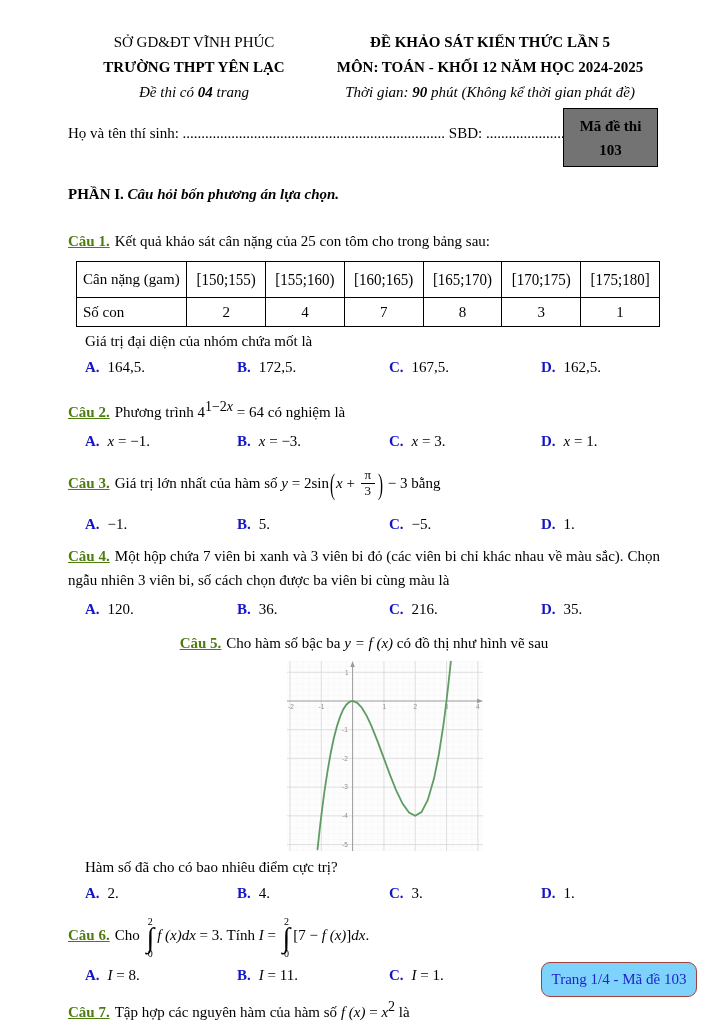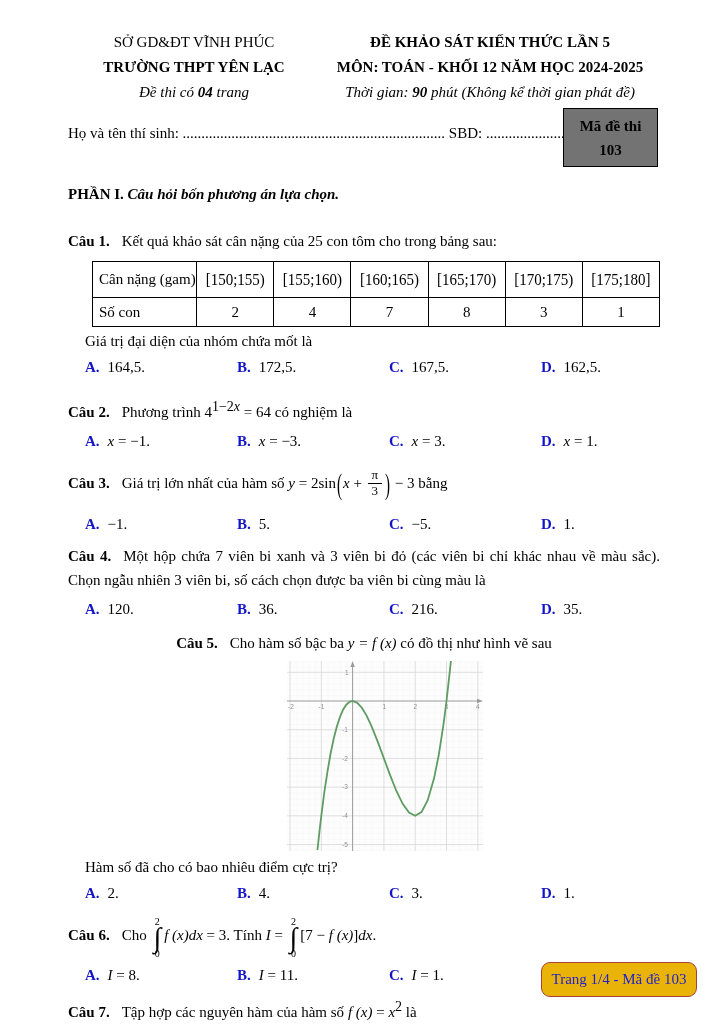--- a/index.html
+++ b/index.html
@@ -22,29 +22,29 @@
   .candidate { margin-top:20px; width:500px; white-space:nowrap; overflow:hidden; }
   .code-box {
     position:absolute; left:563px; top:108px; width:95px; height:59px;
     border:1.5px solid #000; text-align:center; padding-top:5px;
     font-weight:bold; line-height:24px; background:#737373;
   }
 
   .part-title { margin-top:44px; }
 
   .qline { margin-top:16px; line-height:24px; }
-  .qlabel { color:#000000; font-weight:bold; margin-right:12px; }
+  .qlabel { color:#4d7c0f; font-weight:bold; margin-right:5px;text-decoration:underline; }
   .indent { padding-left:17px; }
 
   .options { display:grid; grid-template-columns:152px 152px 152px 1fr;
              padding-left:17px; margin-top:5px; line-height:24px; }
   .optL { color:#1414c8; font-weight:bold; margin-right:8px; }
 
   
-  table.stat { border-collapse:collapse; margin:8px 0 6px 24px; table-layout:fixed;padding-left:31px; }
+  table.stat { border-collapse:collapse; margin:8px 0 6px 8px; table-layout:fixed;padding-left:31px; }
   table.stat td { border:1px solid #000; text-align:center; vertical-align:middle; }
   table.stat td.hcell { text-align:left; padding-left:6px; width:111px; }
   table.stat td.c { width:79px; }
   table.stat tr.r1 td { height:36px; }
   table.stat tr.r2 td { height:29px; }
   .interval { display:inline-block; transform:scaleY(1.15); }
 
   
   sup.e { font-size:14px; vertical-align:super; }
   .bigp { display:inline-block; transform:scaleY(1.9); transform-origin:center;
@@ -59,21 +59,21 @@
   .int-sign { font-size:28px; line-height:22px; }
   .q6row { margin-top:10px; line-height:56px; }
 
   
   .graph-wrap { margin:6px 0 4px 219px; width:196px; height:190px; }
   .graph-wrap svg { display:block; }
 
   .footer-box {
     position:absolute; left:541px; top:962px; width:156px; height:35px;
     border:1.5px solid #a6403c; border-radius:9px; color:#2222cc;
-    display:flex; align-items:center; justify-content:center; background:#eab308;
+    display:flex; align-items:center; justify-content:center; background:#7dd3fc;
   }
 </style>
 </head>
 <body>
 
 <div class="page">
 
   <div class="header">
     <div class="h-left">
       <div>SỞ GD&amp;ĐT VĨNH PHÚC</div>

